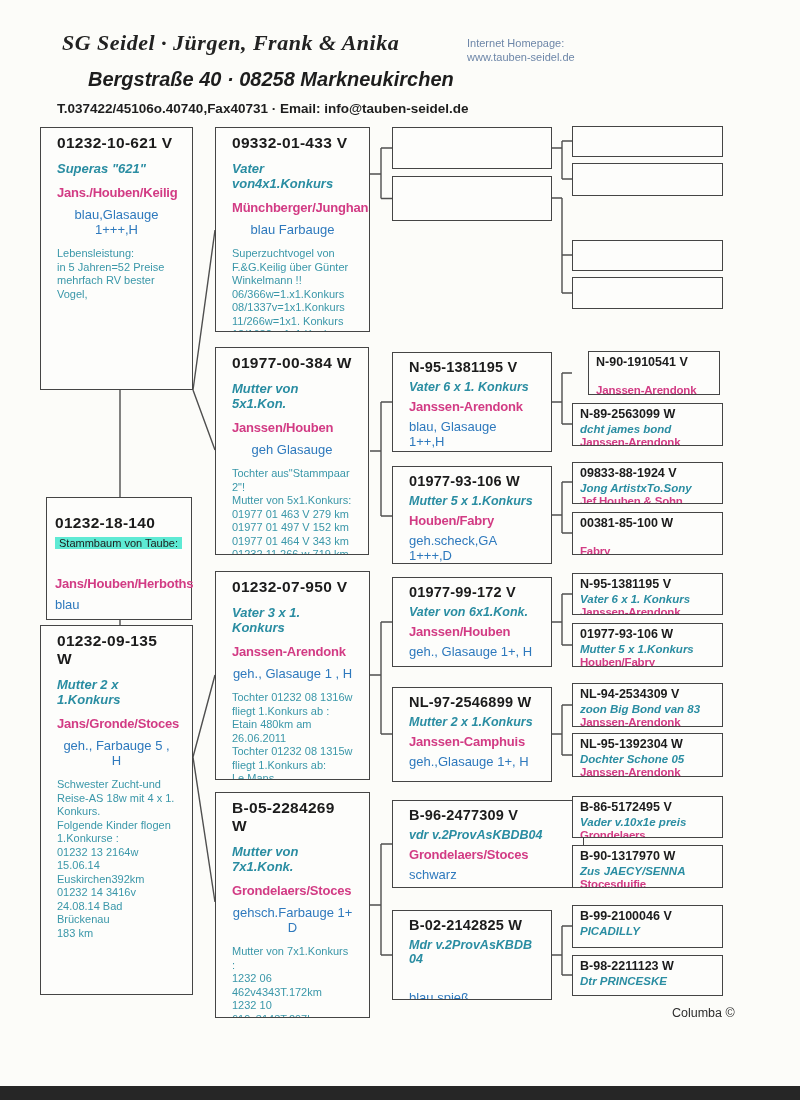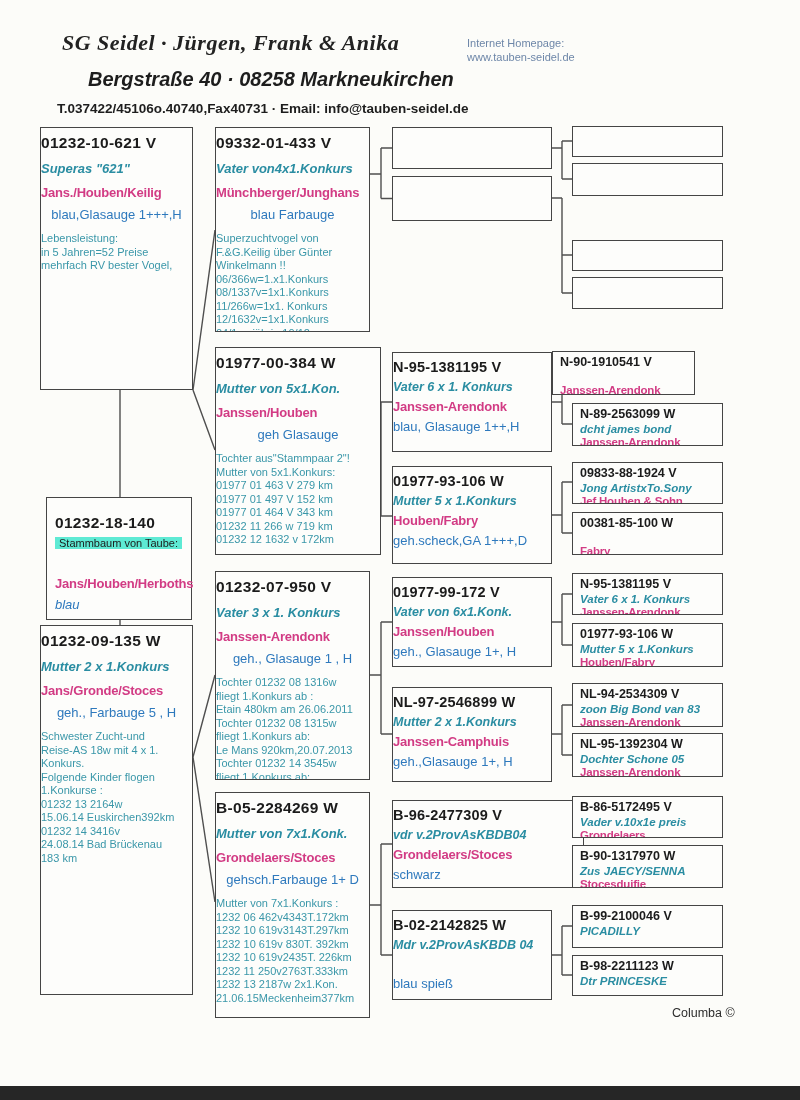--- a/index.html
+++ b/index.html
@@ -30,21 +30,21 @@
     font-size:20px;color:#1d1d1d;white-space:nowrap;
   }
   .lh-contact{
     position:absolute;left:57px;top:101px;
     font-weight:bold;font-size:13.5px;color:#1d1d1d;white-space:nowrap;
   }
   
   .b{
     position:absolute;box-sizing:border-box;
     background:#fdfdfb;border:1.5px solid var(--border,#454545);
-    padding:6px 0;overflow:hidden;
+    padding:6px 16px;overflow:hidden;
   }
   .ring{font-weight:bold;color:var(--ring,#1b1b1b);}
   .desc{font-weight:bold;font-style:italic;color:var(--teal,#2a8da2);}
   .strain{font-weight:bold;color:var(--magenta,#d23b84);letter-spacing:-.2px;}
   .clr{color:var(--blue,#2e79bd);}
   .notes{color:var(--notes-teal,#3a97a9);white-space:pre-line;}
   
   .g12 .ring{font-size:15.5px;margin-bottom:9px;letter-spacing:.3px;}
   .g12 .desc{font-size:13px;margin-bottom:9px;}
   .g12 .strain{font-size:13px;margin-bottom:7px;}
@@ -65,21 +65,21 @@
     position:absolute;left:46px;top:497px;width:146px;height:123px;
     box-sizing:border-box;border:1.5px solid var(--border,#454545);
     background:#fdfdfb;padding:10px 8px 6px 8px;
   }
   .subject .legend{
     position:absolute;top:-7px;left:8px;background:#5eead4;
     padding:0 4px;font-size:11px;color:#1b1b1b;white-space:nowrap;margin-top:46px;
   }
   .subject .ring{font-size:15.5px;margin-top:6px;margin-bottom:44px;letter-spacing:.3px;}
   .subject .strain{font-size:13px;margin-bottom:6px;}
-  .subject .clr{font-size:13px;font-style:italic;}
+  .subject .clr{font-size:13px;}
   .credit{
     position:absolute;left:672px;top:1006px;
     font-size:12.5px;color:#2d2d2d;
   }
   .scan-edge{
     position:absolute;left:0;top:1086px;width:800px;height:14px;
     background:#262626;
   }
   svg.conn{position:absolute;left:0;top:0;}
   svg.conn path{stroke:#4f4f4f;stroke-width:1.4;fill:none;}
@@ -156,21 +156,21 @@
     <div class="clr">blau Farbauge</div>
     <div class="notes">Superzuchtvogel von
 F.&amp;G.Keilig über Günter
 Winkelmann !!
 06/366w=1.x1.Konkurs
 08/1337v=1x1.Konkurs
 11/266w=1x1. Konkurs
 12/1632v=1x1.Konkurs
 04/1v= jährig 10/12</div>
   </div>
-  <div class="b g12" style="left:215px;top:347px;width:166px;height:208px">
+  <div class="b g12" style="left:215px;top:347px;width:154px;height:208px">
     <div class="ring">01977-00-384 W</div>
     <div class="desc">Mutter von 5x1.Kon.</div>
     <div class="strain">Janssen/Houben</div>
     <div class="clr">geh Glasauge</div>
     <div class="notes">Tochter aus"Stammpaar 2"!
 Mutter von 5x1.Konkurs:
 01977 01 463 V 279 km
 01977 01 497 V 152 km
 01977 01 464 V 343 km
 01232 11 266 w 719 km
@@ -243,21 +243,21 @@
     <div class="desc">Mdr v.2ProvAsKBDB 04</div>
     <div class="strain"></div>
     <div class="clr">blau spieß</div>
   </div>
 
   <div class="b g4" style="left:572px;top:126px;width:151px;height:31px"></div>
   <div class="b g4" style="left:572px;top:163px;width:151px;height:33px"></div>
   <div class="b g4" style="left:572px;top:240px;width:151px;height:31px"></div>
   <div class="b g4" style="left:572px;top:277px;width:151px;height:32px"></div>
 
-  <div class="b g4" style="left:552px;top:351px;width:143px;height:44px">
+  <div class="b g4" style="left:588px;top:351px;width:132px;height:44px">
     <div class="ring">N-90-1910541 V</div>
     <div class="desc"></div>
     <div class="strain">Janssen-Arendonk</div>
   </div>
   <div class="b g4" style="left:572px;top:403px;width:151px;height:43px">
     <div class="ring">N-89-2563099 W</div>
     <div class="desc">dcht james bond</div>
     <div class="strain">Janssen-Arendonk</div>
   </div>
   <div class="b g4" style="left:572px;top:462px;width:151px;height:42px">

